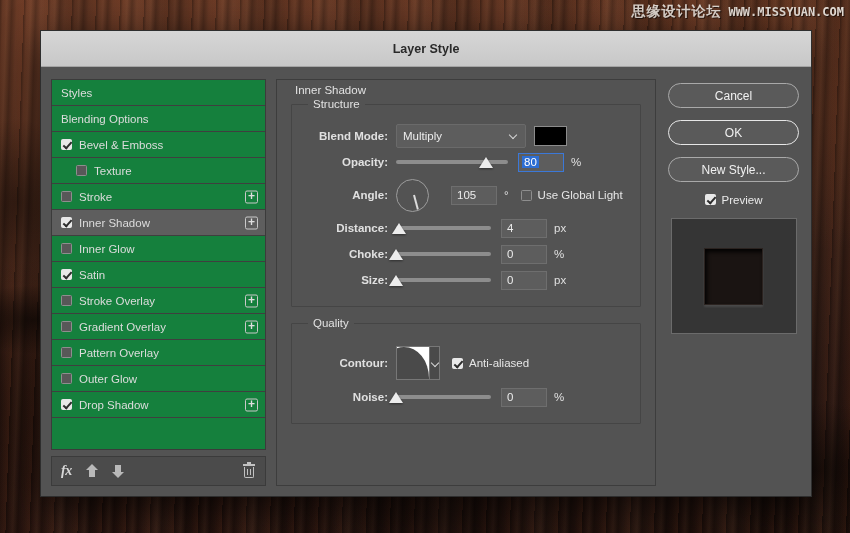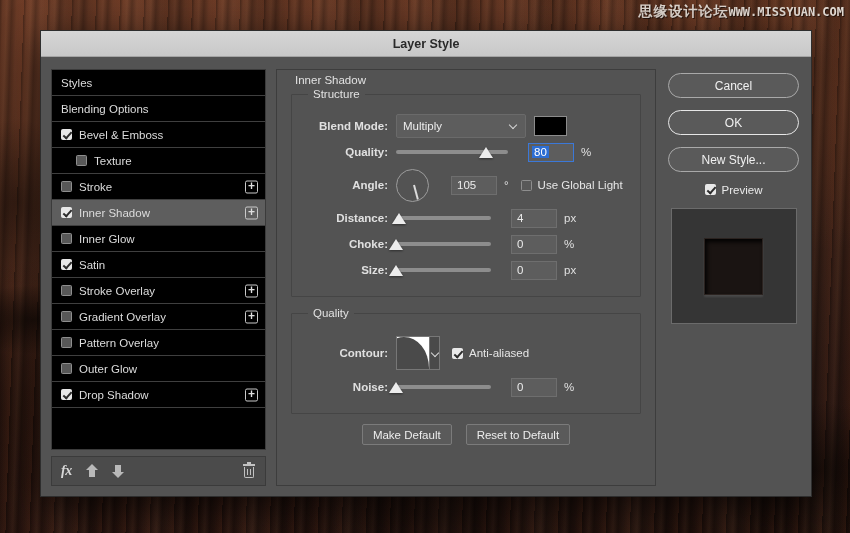--- a/index.html
+++ b/index.html
@@ -36,21 +36,21 @@
       radial-gradient(ellipse 13% 9% at 4% 60%, rgba(0,0,0,0.55), rgba(0,0,0,0) 72%),
       radial-gradient(ellipse 10% 22% at 2% 38%, rgba(0,0,0,0.4), rgba(0,0,0,0) 72%),
       radial-gradient(ellipse 22% 18% at 96% 88%, rgba(0,0,0,0.45), rgba(0,0,0,0) 70%),
       radial-gradient(ellipse 26% 20% at 50% 97%, rgba(0,0,0,0.35), rgba(0,0,0,0) 70%);
     pointer-events:none;
   }
 
   
   #watermark {
     position: absolute; top: 3px; right: 6px;
-    display: flex; align-items: center; 
+    display: flex; align-items: center; gap: 7px;
     z-index: 5;
     opacity: .92;
   }
   #watermark .cn {
     font-family: "DejaVu Sans", sans-serif;
     font-size: 14px; font-weight: 700;
     color: #e8e2dc;
     letter-spacing: 1px;
     text-shadow: 1px 1px 0 rgba(0,0,0,.6);
   }
@@ -67,21 +67,21 @@
     position: absolute;
     left: 40px; top: 30px;
     width: 772px; height: 467px;
     background: #535353;
     border: 1px solid #2e2e2e;
     box-shadow: 0 10px 34px rgba(0,0,0,.65);
     z-index: 10;
     display: flex; flex-direction: column;
   }
   #titlebar {
-    height: 26px;
+    height: 36px;
     background: linear-gradient(180deg,#d6d6d6 0%,#c8c8c8 100%);
     border-bottom: 1px solid #a4a4a4;
     display: flex; align-items: center; justify-content: center;
     flex: none;
   }
   #titlebar .title {
     font-size: 12.5px; font-weight: 700; color: #2a2a2a;
   }
 
   #body {
@@ -91,21 +91,21 @@
     gap: 10px;
   }
 
   
   #styles-col {
     width: 215px; flex: none;
     display: flex; flex-direction: column;
   }
   #styles-list {
     flex: 1;
-    background: #000000;
+    background: #15803d;
     border: 1px solid #3b3b3b;
     overflow: hidden;
   }
   .style-row {
     height: 26px;
     display: flex; align-items: center;
     padding-left: 9px;
     border-bottom: 1px solid #3f3f3f;
     color: #dcdcdc;
     font-size: 11.5px;
@@ -297,21 +297,21 @@
   }
 
   .numbox {
     width: 46px; height: 19px;
     background: #5d5d5d;
     border: 1px solid #6e6e6e;
     color: #ececec;
     font-size: 11.5px;
     display: flex; align-items: center;
     padding-left: 5px;
-    margin-left: 20px;
+    margin-left: 10px;
     flex: none;
   }
   .numbox.selected {
     background: #5d5d5d;
     border: 1px solid #3b78d8;
   }
   .numbox.selected .val {
     background: #2d6ed4;
     color: #ffffff;
     padding: 0 2px;
@@ -543,21 +543,21 @@
         <div class="field-row">
           <div class="field-lbl">Blend Mode:</div>
           <div class="select">
             <span>Multiply</span>
             <span class="chev"></span>
           </div>
           <div class="color-swatch" style="background: rgb(0, 0, 0);"></div>
         </div>
 
         <div class="field-row">
-          <div class="field-lbl">Quality:</div>
+          <div class="field-lbl">Opacity:</div>
           <div class="slider" style="width:112px">
             <div class="track"></div>
             <div class="knob" style="left:80%"></div>
           </div>
           <div class="numbox selected">
             <span class="val">80</span>
           </div>
           <span class="unit">%</span>
         </div>
 
@@ -634,24 +634,20 @@
             <div class="track"></div>
             <div class="knob" style="left:0%"></div>
           </div>
           <div class="numbox">
             <span>0</span>
           </div>
           <span class="unit">%</span>
         </div>
       </fieldset>
 
-      <div class="btn-row">
-        <div class="gray-btn">Make Default</div>
-        <div class="gray-btn">Reset to Default</div>
-      </div>
     </div>
 
     <div id="right-col">
       <div class="pill-btn">Cancel</div>
       <div class="pill-btn primary">OK</div>
       <div class="pill-btn">New Style...</div>
 
       <div id="preview-check">
         <span class="cbox checked"></span>
         <span>Preview</span>

